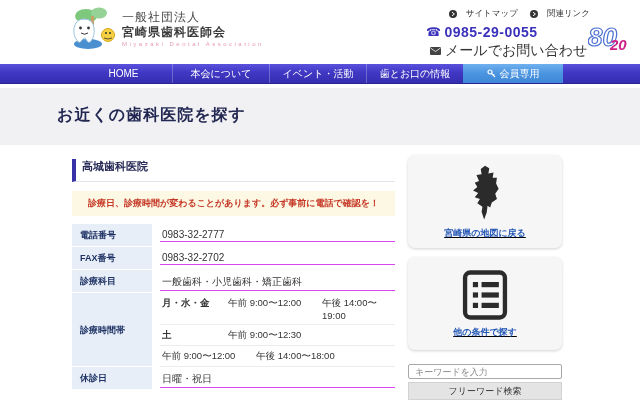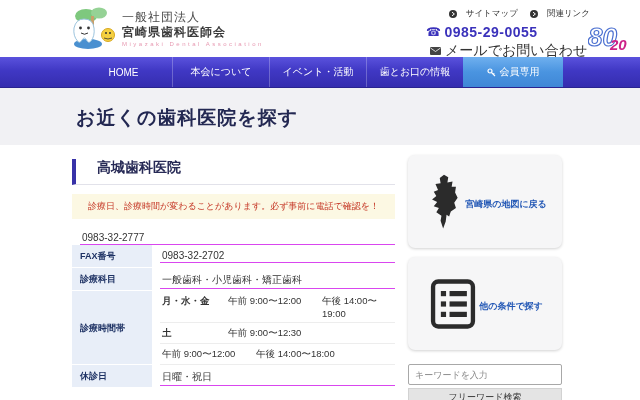--- a/index.html
+++ b/index.html
@@ -19,67 +19,67 @@
   .util-links { display:flex; justify-content:flex-end; gap:12px; font-size:8.5px; color:#333; }
   .util-link { display:flex; align-items:center; gap:9px; cursor:pointer; }
   .phone-row { display:flex; align-items:center; gap:3px; margin-top:4px; margin-left:6px;
     color:#3b32bb; font-size:14px; font-weight:bold; letter-spacing:0.5px; }
   .phone-icon { font-size:12px; }
   .mail-row { display:flex; align-items:center; gap:4px; margin-top:2px; margin-left:10px;
     font-size:14px; color:#333; }
   .logo8020 { position:absolute; right:8px; top:22px; }
 
   
-  .nav { position:absolute; top:57px; left:0; width:640px; height:31px; display:flex;
+  .nav { position:absolute; top:64px; left:0; width:640px; height:20px; display:flex;
     background:linear-gradient(180deg,#5a52dd 0%,#4038c4 45%,#352daf 100%);
     border-bottom:1px solid #2a2490; }
   .nav-pad-l { width:75px; }
   .nav-pad-r { flex:1; }
   .nav-item { width:97px; display:flex; align-items:center; justify-content:center; gap:4px;
     color:#fff; font-size:10px; cursor:pointer;
     border-left:1px solid rgba(255,255,255,0.25); }
   .nav-item.first { border-left:none; }
   .nav-item.member { width:100px; border-left:none;
     background:linear-gradient(180deg,#6fb0ef 0%,#4a94e0 50%,#3f87d6 100%); }
 
   
   .title-band { position:absolute; top:88px; left:0; width:640px; height:57px; background:#f1f1f4; }
-  .page-title { position:absolute; left:76px; top:17px; font-size:19px; font-weight:bold;
+  .page-title { position:absolute; left:57px; top:17px; font-size:16px; font-weight:bold;
     color:#232852; letter-spacing:1px; }
 
   
   .main { position:absolute; top:145px; left:0; width:640px; height:255px; background:#fff; }
 
   .content { position:absolute; left:72px; top:0; width:323px; }
-  .clinic-header { margin-top:14px; border-left:4px solid #3832a8; padding-left:21px;
-    font-size:14px; font-weight:bold; color:#272a56; padding-bottom:7px;
+  .clinic-header { margin-top:14px; border-left:4px solid #3832a8; padding-left:6px;
+    font-size:11px; font-weight:bold; color:#272a56; padding-bottom:7px;
     border-bottom:1px solid #e2e2ea; }
-  .notice { margin-top:9px; background:#fcf8e3; color:#c53726; font-size:9px; font-weight:normal;
+  .notice { margin-top:9px; background:#fcf8e3; color:#c53726; font-size:9px; font-weight:bold;
     text-align:center; padding:6px 2px; }
 
   .info-table { margin-top:8px; }
   .row { display:flex; align-items:stretch; }
   .lbl { width:80px; background:#e8eef8; color:#1e3264; font-size:9px; font-weight:bold;
     padding:5px 6px 4px 8px; border-bottom:1px solid #fff; display:flex; align-items:center; }
   .valwrap { flex:1; margin-left:8px; }
   .val { font-size:10px; color:#333; padding:5px 2px 1px 2px; border-bottom:1px solid #d946ef; }
   .subrow { display:flex; font-size:9.5px; color:#333; padding:4px 2px 3px 2px;
     border-bottom:1px solid #ededed; }
   .subrow .days { width:66px; font-weight:bold; }
   .subrow .am { width:94px; }
   .subrow .pm { flex:1; }
 
   
   .sidebar { position:absolute; left:408px; top:10px; width:154px; }
   .card { background:#f6f6f7; border-radius:7px; box-shadow:0 1px 3px rgba(0,0,0,0.18);
-    height:93px; display:flex; flex-direction:row; align-items:center; justify-content:center;
-    cursor:pointer; }
+    height:93px; display:flex; flex-direction:column; align-items:center; justify-content:center;
+    cursor:pointer;text-decoration:underline; }
   .card + .card { margin-top:9px; }
   .card-link { font-size:9px; font-weight:bold; color:#2257b5; margin-top:5px; }
-  .keyword-input { margin-top:14px; width:154px; height:21px; border:1px solid #a8a8a8;
+  .keyword-input { margin-top:14px; width:154px; height:15px; border:1px solid #a8a8a8;
     border-radius:2px; font-size:9px; padding:0 6px; color:#333; background:#fff; }
   .keyword-input::placeholder { color:#888; }
   .search-btn { margin-top:3px; width:154px; height:18px; background:#e4e4e4;
     border:1px solid #d2d2d2; font-size:9px; color:#333; cursor:pointer; }
 </style>
 </head>
 <body>
 
 <div class="page">
 
@@ -166,20 +166,21 @@
 
   <div class="main">
 
     <div class="content">
       <div class="clinic-header">高城歯科医院</div>
       <div class="notice">診療日、診療時間が変わることがあります。必ず事前に電話で確認を！</div>
 
       <div class="info-table">
 
         <div class="row">
+          <div class="lbl">電話番号</div>
           <div class="valwrap">
               <div class="val">0983-32-2777</div>
             </div>
         </div>
 
         <div class="row">
           <div class="lbl">FAX番号</div>
           <div class="valwrap">
               <div class="val">0983-32-2702</div>
             </div>

